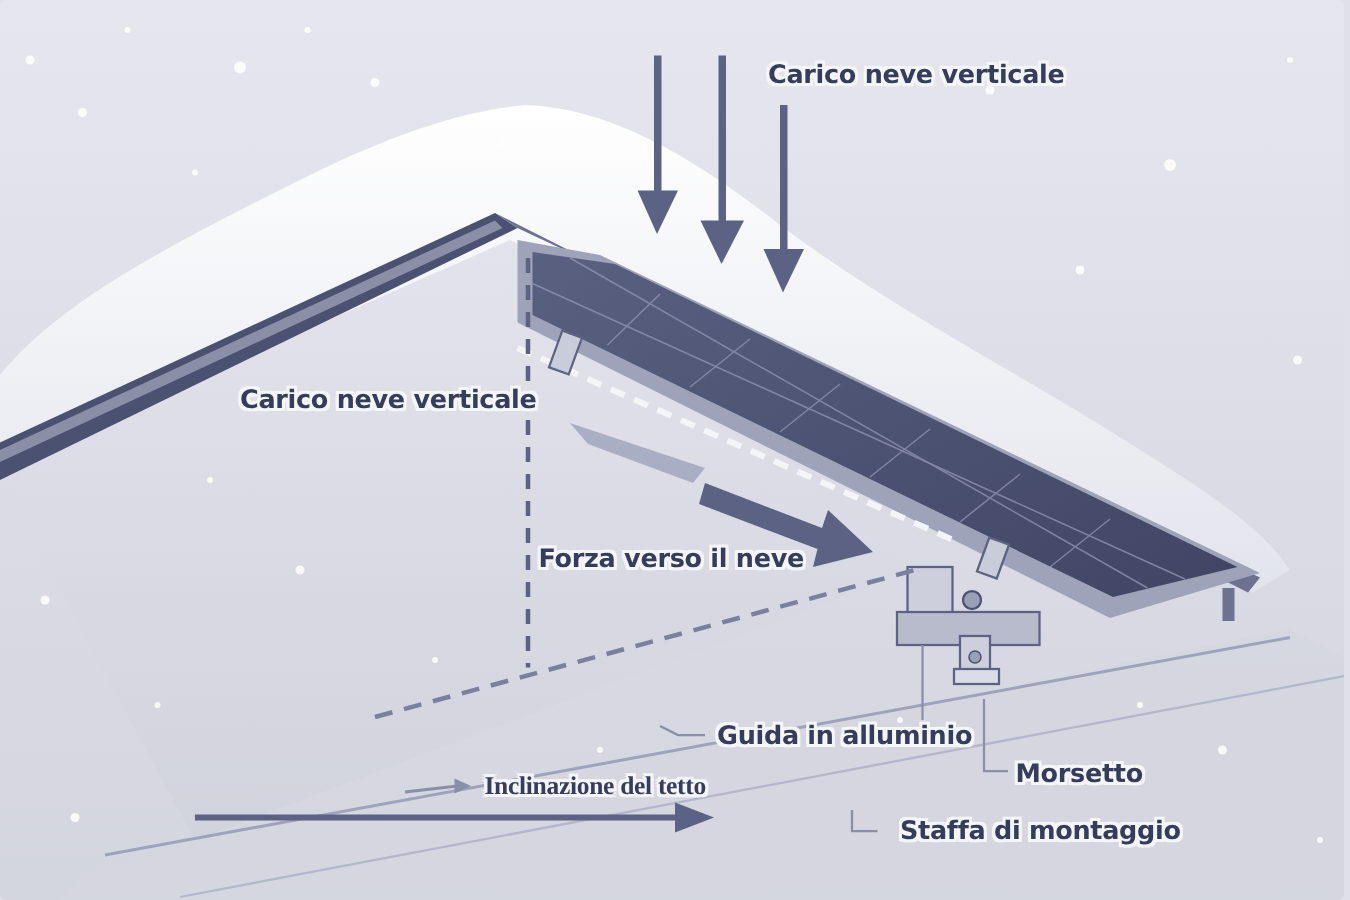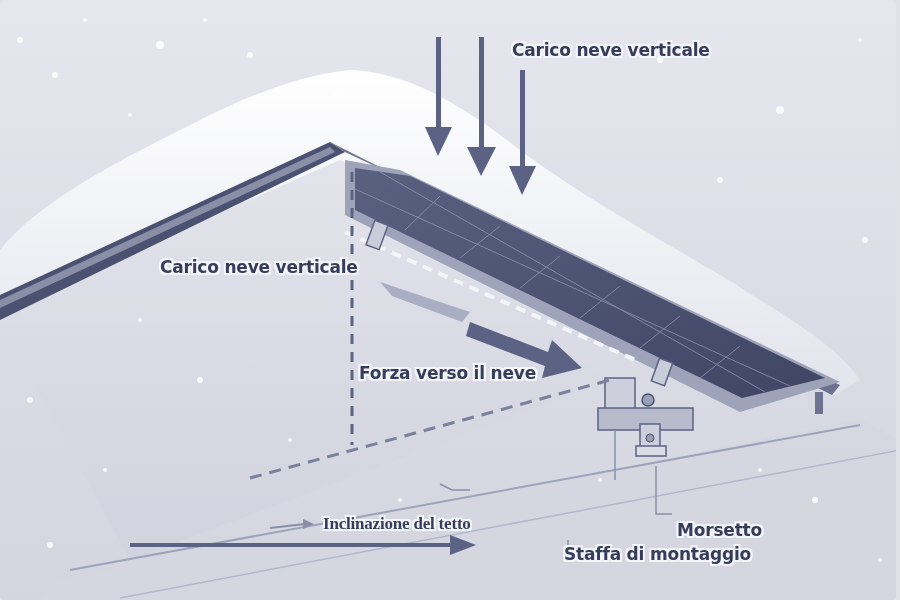--- a/index.html
+++ b/index.html
@@ -146,17 +146,18 @@
         <circle cx="50" cy="545" r="3"></circle>
       <circle cx="140" cy="320" r="2"></circle>
         <circle cx="760" cy="470" r="2"></circle>
         <circle cx="400" cy="500" r="2"></circle>
     </g>
   </svg>
 
   <span class="label" style="left:512px;top:40px;">Carico neve verticale</span>
   <span class="label" style="left:160px;top:257px;">Carico neve verticale</span>
   <span class="label" style="left:359px;top:363px;">Forza verso il neve</span>
-  <span class="label" style="left:677px;top:520px;">Morsetto</span>
+  <span class="label" style="left:478px;top:481px;">Guida in alluminio</span>
+  <span class="label" style="left:677px;top:506px;">Morsetto</span>
   <span class="label" style="left:323px;top:514px;font-family:Liberation Serif, serif;">Inclinazione del tetto</span>
-  <span class="label" style="left:564px;top:544px;">Staffa di montaggio</span>
+  <span class="label" style="left:600px;top:544px;">Staffa di montaggio</span>
 
 </div>
 
 </body></html>

